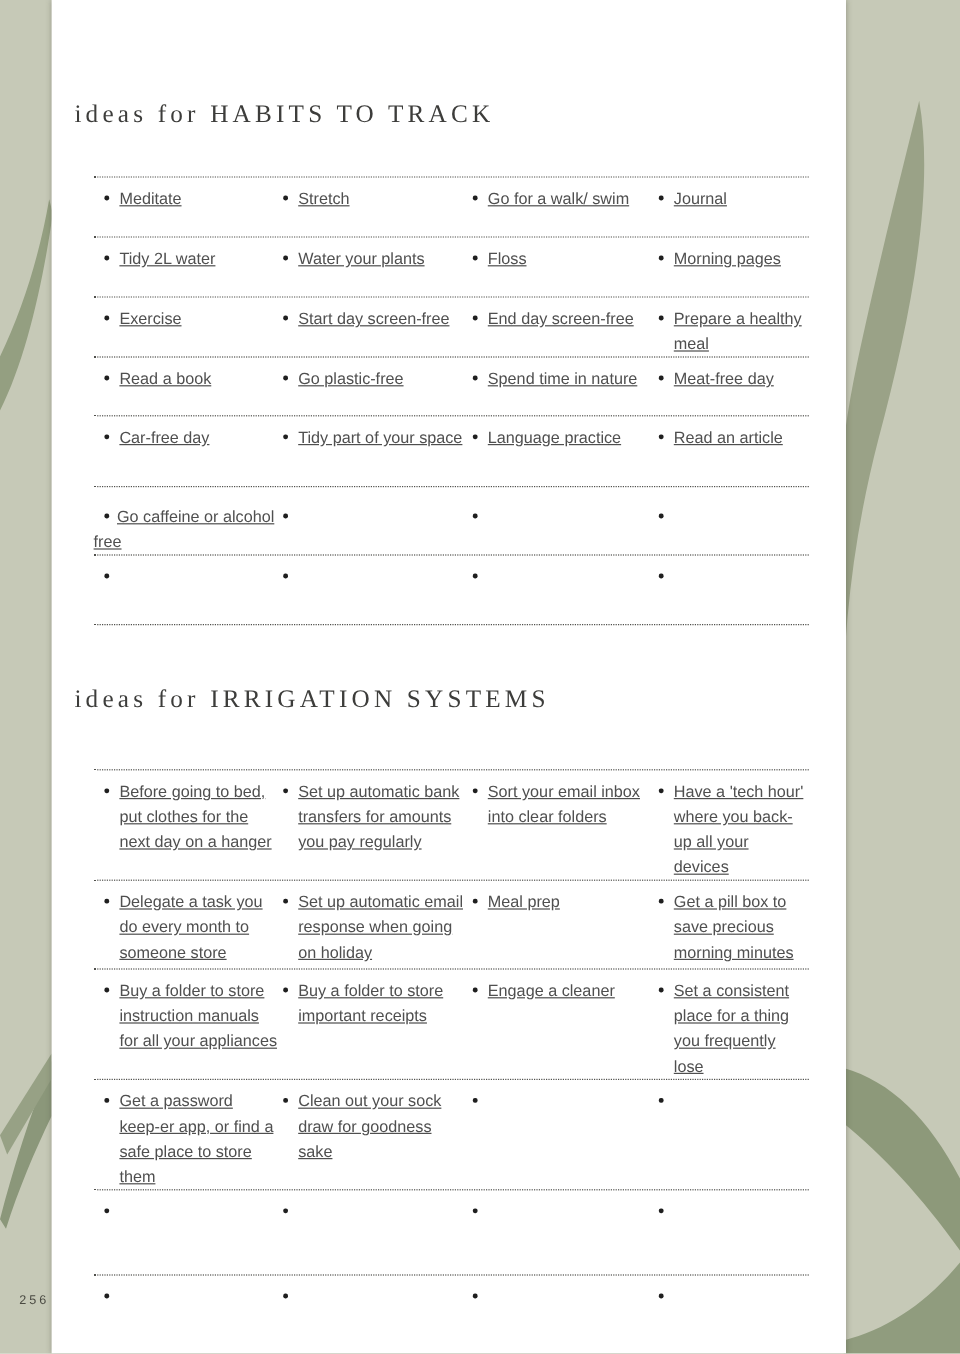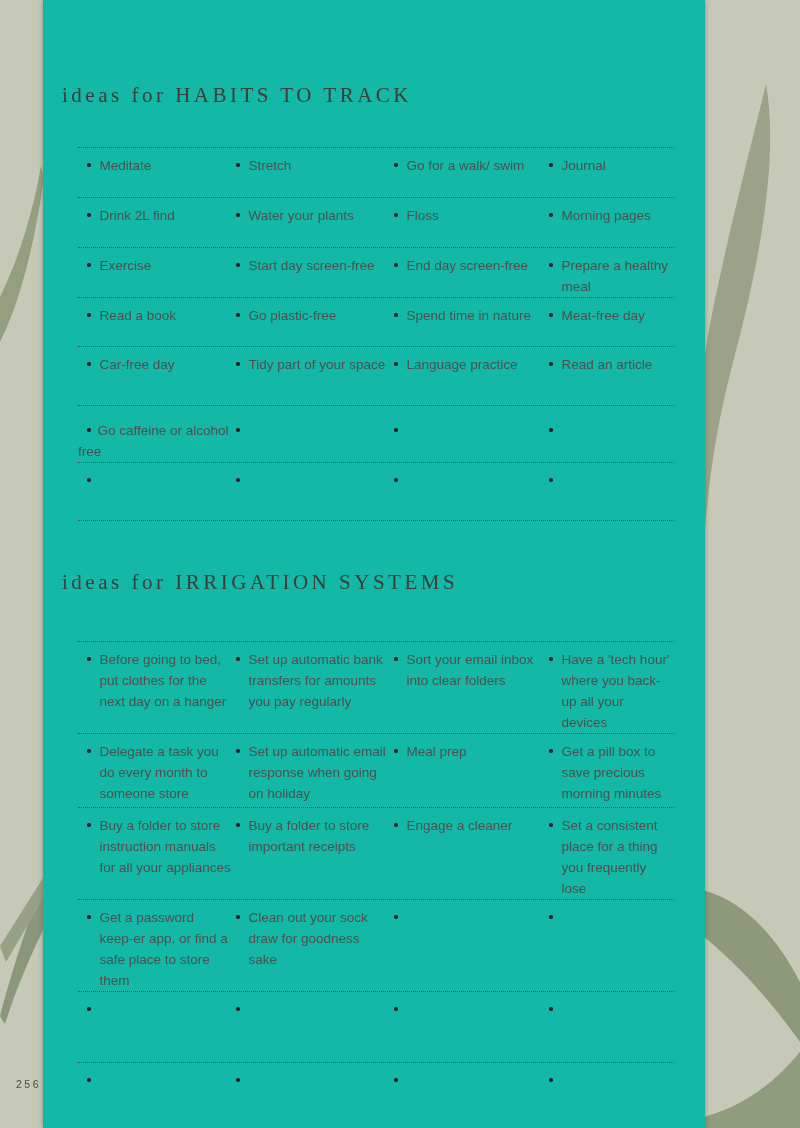--- a/index.html
+++ b/index.html
@@ -4,21 +4,21 @@
 <style>
   html,body{margin:0;padding:0;}
   body{
     width:800px;height:1128px;position:relative;overflow:hidden;
     background:#c6c9b7;
     font-family:"Liberation Sans",sans-serif;
   }
   .bg-svg{position:absolute;left:0;top:0;width:800px;height:1128px;}
   .paper{
     position:absolute;left:43px;top:0;width:662px;height:1128px;
-    background:#14b8a6;
+    background:#ffffff;
     box-shadow:0 0 5px rgba(70,70,60,.45);
   }
   .content{position:relative;padding-left:19px;}
   .sec-title{
     font-family:"Liberation Serif","DejaVu Serif",serif;
     font-size:21px;line-height:26px;font-weight:400;
     letter-spacing:3.5px;color:#3d3d3b;white-space:nowrap;
   }
   .t1{margin-top:82px;}
   .t2{margin-top:48px;}
@@ -32,21 +32,21 @@
   .cell{
     display:flex;align-items:flex-start;box-sizing:border-box;
     padding:7px 4px 0 0;
     font-size:13.5px;line-height:21px;color:#4f4f4f;
   }
   .c1{padding-left:8px;}
   .dot{
     flex:none;width:3.5px;height:3.5px;border-radius:50%;
     background:#1f1f1f;margin:8px 9px 0 1px;
   }
-  .txt{flex:1;min-width:0;}
+  .txt{flex:1;min-width:0;text-decoration:underline;}
   
   .row.flush .cell{display:block;}
   .row.flush .c1{padding-left:0;}
   .row.flush .dot{
     display:inline-block;vertical-align:middle;margin:0 7px 3px 1px;
   }
   .row.flush .c1 .dot{margin-left:9px;}
   .row.flush .txt{display:inline;}
   .page-num{
     position:absolute;left:16px;top:1078px;
@@ -86,21 +86,21 @@
             <span class="txt">Go for a walk/ swim</span>
           </div>
         <div class="cell">
             <span class="dot"></span>
             <span class="txt">Journal</span>
           </div>
       </div>
       <div class="row" style="min-height:50px">
         <div class="cell c1">
             <span class="dot"></span>
-            <span class="txt">Drink 2L find</span>
+            <span class="txt">Tidy 2L water</span>
           </div>
         <div class="cell">
             <span class="dot"></span>
             <span class="txt">Water your plants</span>
           </div>
         <div class="cell">
             <span class="dot"></span>
             <span class="txt">Floss</span>
           </div>
         <div class="cell">

